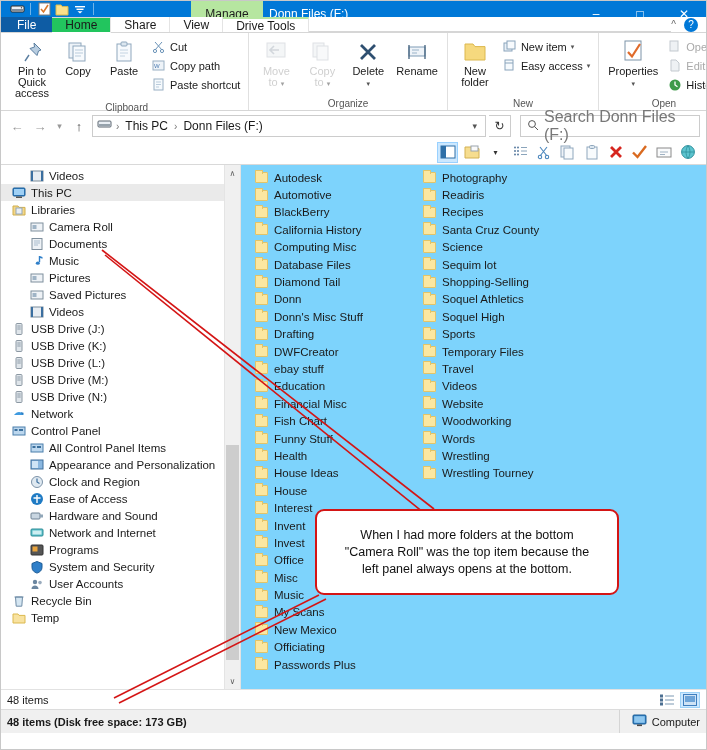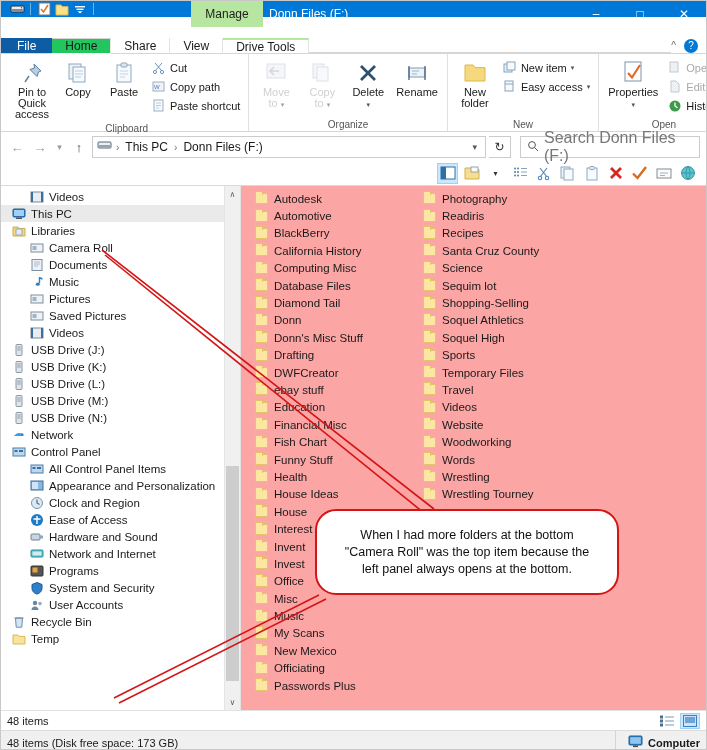--- a/index.html
+++ b/index.html
@@ -26,21 +26,21 @@
   .ctx-tab {
     position:absolute; left:190px; top:0; height:26px; min-width:72px;
     background:#b6e6a0; color:#1d1d1d; font-size:12px;
     display:flex; align-items:center; justify-content:center; padding:0 12px;
   }
   .title-text { position:absolute; left:268px; top:0; height:26px; display:flex; align-items:center; color:#fff; font-size:12px; }
   .wbtns { position:absolute; right:0; top:0; height:26px; display:flex; }
   .wbtn { width:44px; height:26px; display:flex; align-items:center; justify-content:center; color:#fff; font-size:12px; }
 
   
-  .tabstrip { height:16px; background:#fff; display:flex; align-items:stretch; border-bottom:1px solid #d6d6d6; position:relative;margin-top:21px; }
+  .tabstrip { height:16px; background:#fff; display:flex; align-items:stretch; border-bottom:1px solid #d6d6d6; position:relative; }
   .tab { padding:0 13px; display:flex; align-items:center; font-size:12px; color:#1a1a1a; border-right:1px solid #e4e4e4; }
   .tab.file { background:#0e5ca4; color:#fff; border-right:none; padding:0 16px; }
   .tab.active { background:#22c55e; border-top:1px solid #d6d6d6; border-bottom:1px solid #fff; margin-bottom:-1px; }
   .tab.drivetools { border-top:2px solid #b6e6a0; }
   .tabstrip .filler { flex:1; border-bottom:1px solid #d6d6d6; }
   .tabright { display:flex; align-items:center; gap:8px; padding-right:8px; }
   .chev-up { color:#666; font-size:10px; }
   .help-ico { width:14px;height:14px;border-radius:50%;background:#0078d7;color:#fff;font-size:10px;display:flex;align-items:center;justify-content:center; }
 
   
@@ -84,45 +84,45 @@
   .navitem { height:17px; display:flex; align-items:center; gap:5px; font-size:11.5px; padding-left:10px; white-space:nowrap; }
   .navitem.sel { background:#eaeaea; }
   .navitem.lvl1 { padding-left:28px; }
   .navitem .ni { width:15px;height:15px;display:flex;align-items:center;justify-content:center;flex:0 0 15px; }
 
   .vscroll { position:absolute; right:0; top:0; width:16px; height:100%; background:#f0f0f0; border-left:1px solid #e4e4e4; }
   .vs-arrow { height:16px; display:flex; align-items:center; justify-content:center; font-size:8px; color:#606060; }
   .vs-arrow.bot { position:absolute; bottom:0; left:0; right:0; }
   .vs-thumb { position:absolute; left:1px; right:1px; background:#cdcdcd; }
 
-  .filepane { flex:1; position:relative; overflow:hidden; background:#fca5a5; }
+  .filepane { flex:1; position:relative; overflow:hidden; background:#7dd3fc; }
   .filecols { display:flex; padding:4px 0 0 6px; height:100%; }
   .fcol { width:168px; }
   .fitem { height:17.4px; display:flex; align-items:center; gap:6px; font-size:11.5px; padding-left:8px; white-space:nowrap; }
   .folder-ico { width:13px; height:11px; flex:0 0 13px; position:relative; }
   .folder-ico:before { content:""; position:absolute; inset:0; background:#fbe7a1; border:1px solid #e2c469; border-radius:0 1px 1px 1px; }
   .folder-ico:after { content:""; position:absolute; left:0; top:-2px; width:6px; height:3px; background:#fbe7a1; border:1px solid #e2c469; border-bottom:none; border-radius:1px 1px 0 0; }
 
   
   .callout {
     position:absolute; left:314px; top:508px; width:304px; height:86px;
-    background:#fff; border:2px solid #d41515; border-radius:21px;
+    background:#fff; border:2px solid #d41515; border-radius:9px;
     display:flex; align-items:center; justify-content:center; text-align:center;
     font-size:12.5px; line-height:17px; color:#111; padding:7px 10px; z-index:40;
   }
   svg.anno { position:absolute; left:0; top:0; width:707px; height:750px; pointer-events:none; z-index:35; }
 
   
   .itembar { height:20px; display:flex; align-items:center; border-top:1px solid #e2e2e2; background:#fff; padding:0 6px; font-size:11px; }
   .viewtoggles { margin-left:auto; display:flex; gap:3px; }
   .vt { width:20px;height:16px;display:flex;align-items:center;justify-content:center; }
   .vt.on { background:#cce8ff; border:1px solid #9ed2f7; }
   .statusbar { height:24px; background:#f0f0f0; border-top:1px solid #dcdcdc; display:flex; align-items:center; font-size:11px; padding:0 6px; }
-  .st-left { flex:1; }
-  .st-right { display:flex; align-items:center; gap:5px; border-left:1px solid #d5d5d5; padding-left:12px; height:100%;font-weight:bold; }
+  .st-left { flex:1;font-weight:bold; }
+  .st-right { display:flex; align-items:center; gap:5px; border-left:1px solid #d5d5d5; padding-left:12px; height:100%; }
 </style>
 </head>
 <body>
 
 <div class="window">
 
   <div class="titlebar">
     <div class="qat">
       <span class="qat-ico">
         <svg width="15" height="12" viewBox="0 0 15 12">

